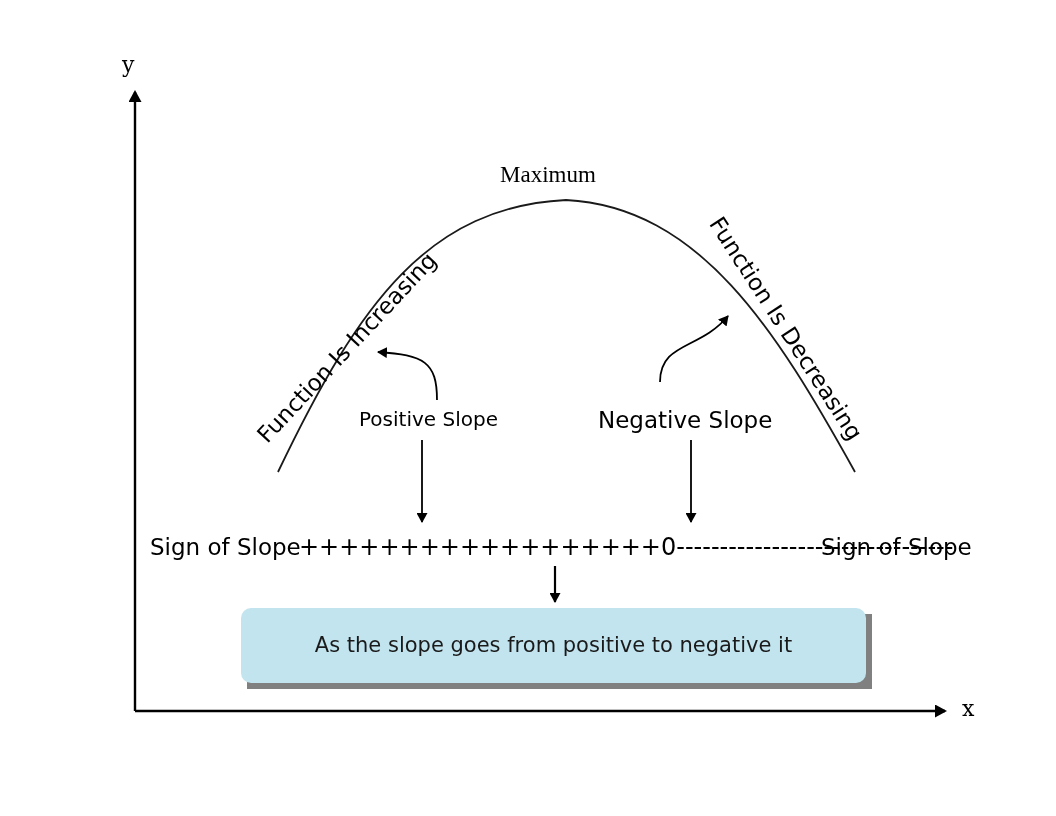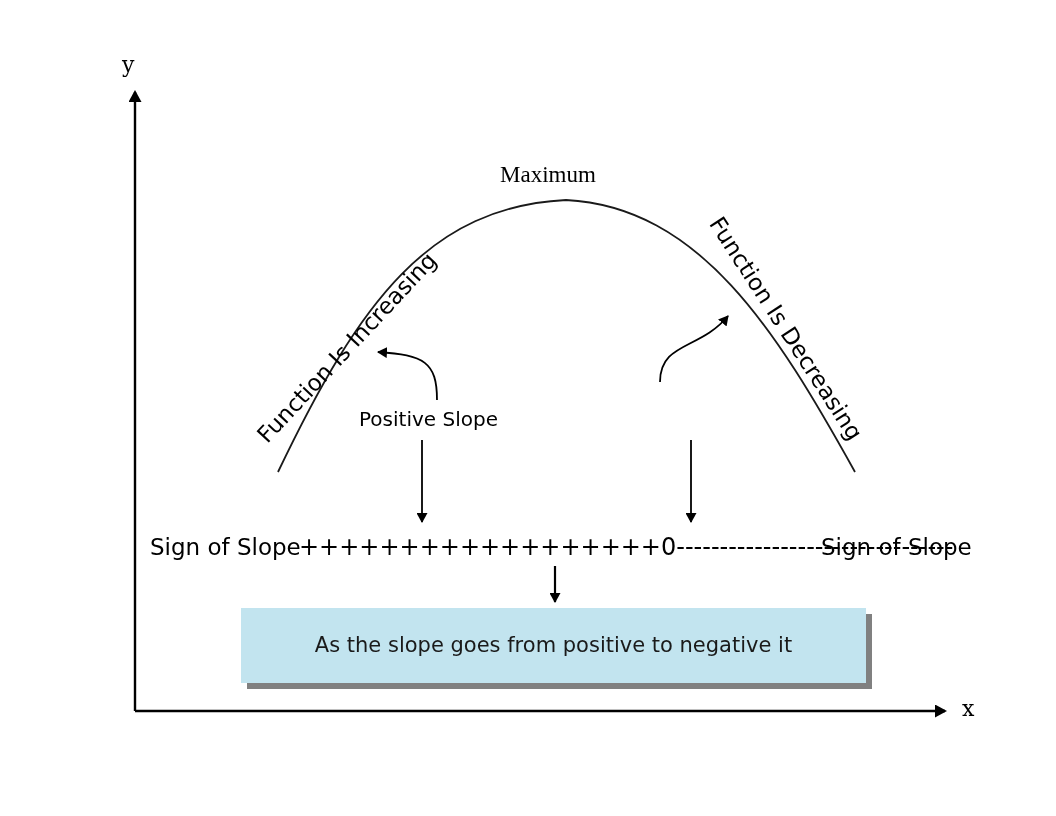--- a/index.html
+++ b/index.html
@@ -98,20 +98,21 @@
   #callout-box {
     position: absolute;
     left: 241px;
     top: 608px;
     width: 625px;
     height: 75px;
     background: #c2e4ef;
     display: flex;
     align-items: center;
     justify-content: center;
+    border-radius: 10px;
   }
   #callout-text {
     text-align: center;
     font-size: 21px;
     line-height: 1.35;
     color: #1a1a1a;
     padding: 0 14px;
   }
 </style>
 </head>
@@ -153,20 +154,21 @@
   <div class="lbl axis-letter" id="label-x-axis">x</div>
 
   <div class="lbl" id="label-maximum">Maximum</div>
 
   <div class="rot-label" id="label-function-increasing">Function Is Increasing</div>
 
   <div class="rot-label" id="label-function-decreasing">Function Is Decreasing</div>
 
   <div class="lbl" id="label-positive-slope">Positive Slope</div>
 
+  <div class="lbl" id="label-negative-slope">Negative Slope</div>
 
   <div class="lbl" id="label-sign-of-slope-left">Sign of Slope</div>
 
   <div class="lbl" id="label-slope-signs">++++++++++++++++++0--------------------------------</div>
 
   <div class="lbl" id="label-sign-of-slope-right">Sign of Slope</div>
 
   <div id="callout-shadow"></div>
   <div id="callout-box">
     <div id="callout-text">

